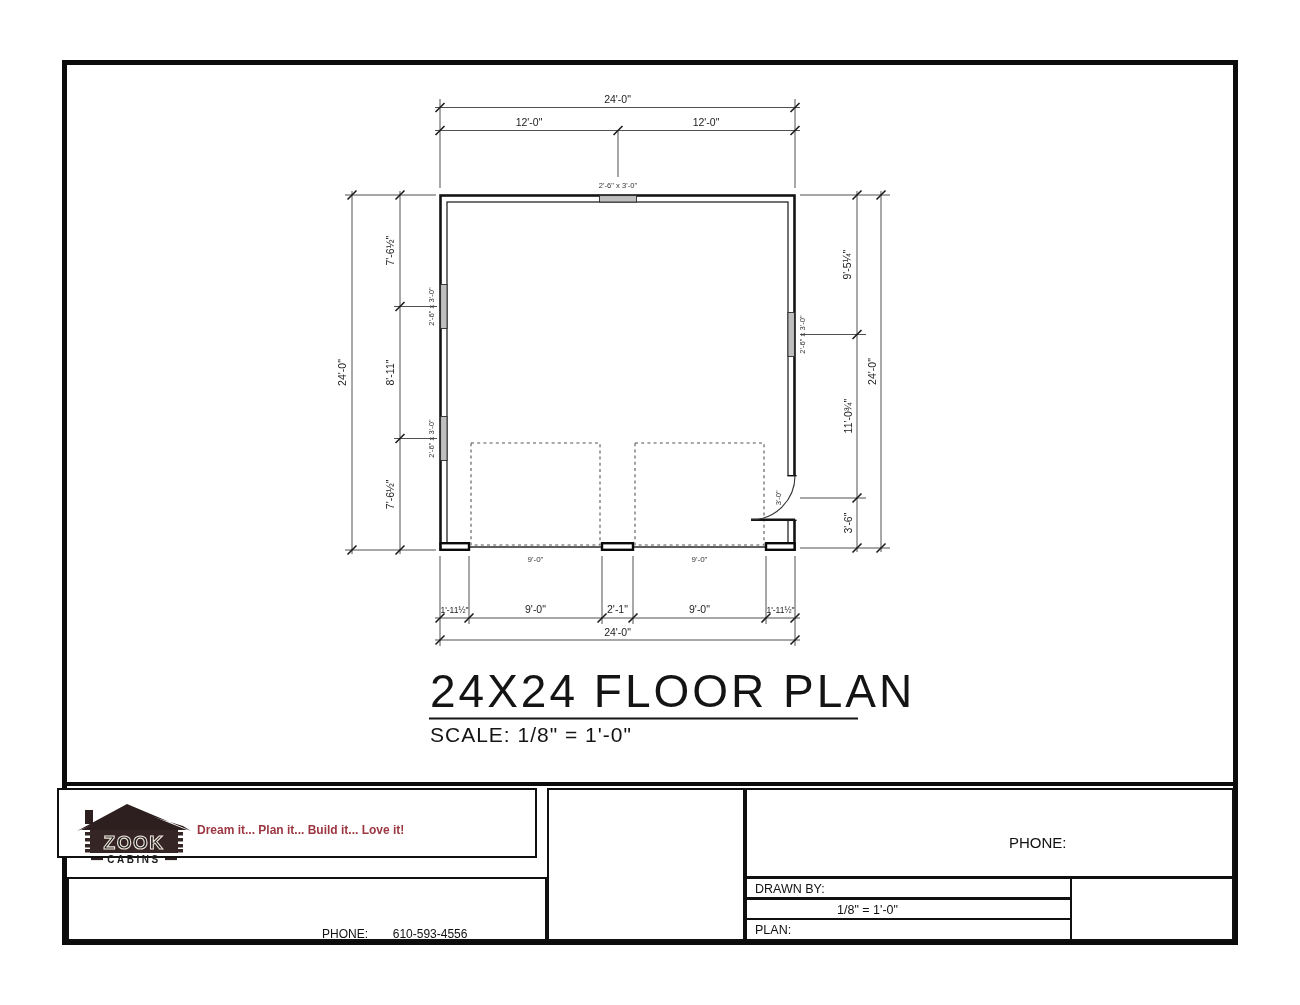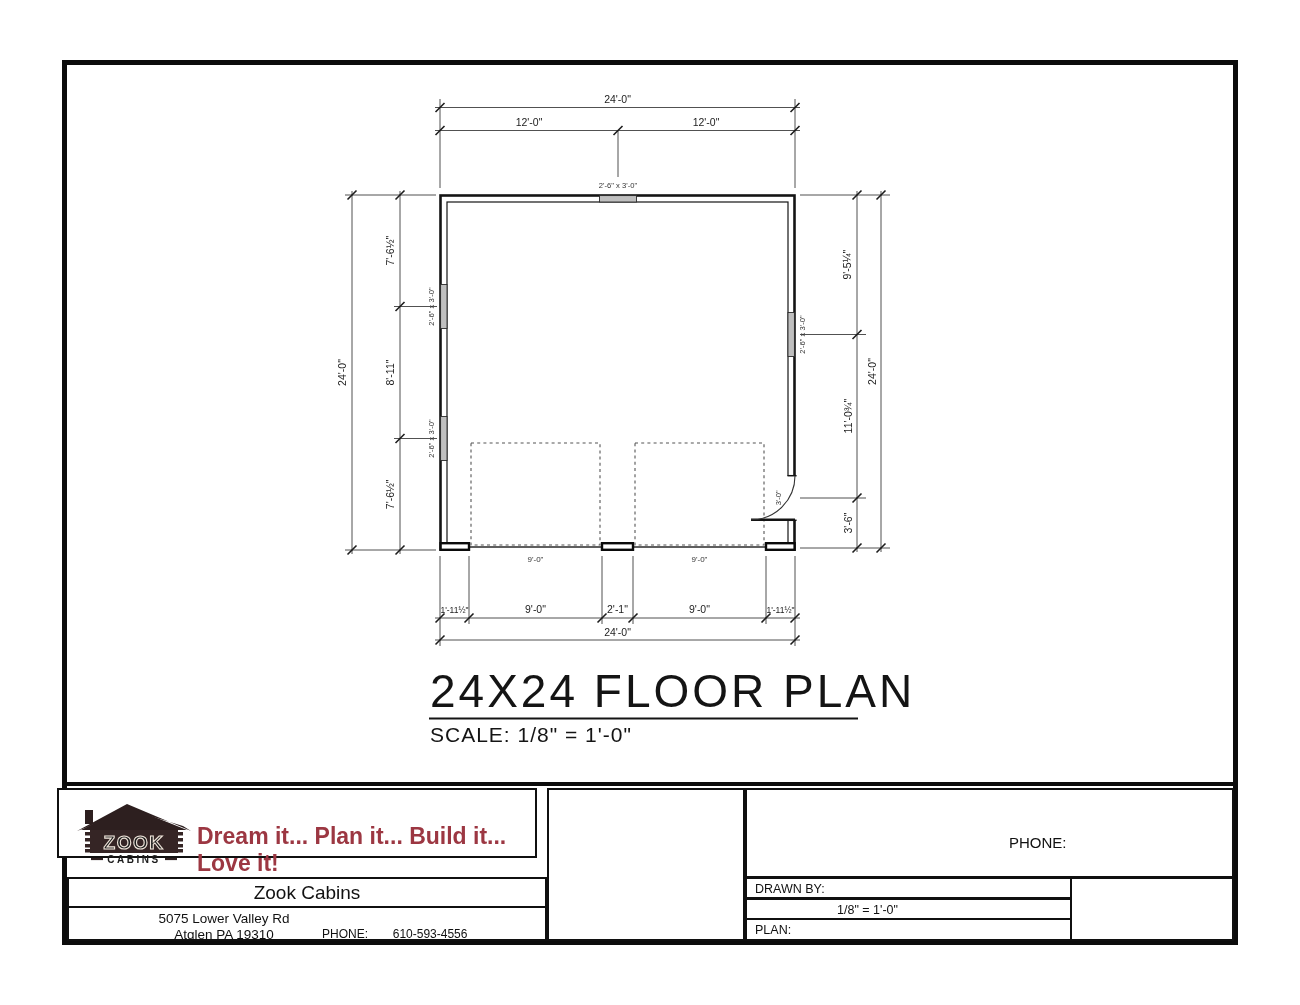--- a/index.html
+++ b/index.html
@@ -8,21 +8,21 @@
   .abs{position:absolute;box-sizing:border-box;}
   svg text{fill:#1c1c1c;}
   .dimtxt{font-size:10.5px;}
   .dimtxt-sm{font-size:8.5px;}
   .lbl{font-size:8px;fill:#333;}
   .lbl-r{font-size:7.6px;fill:#333;}
   .plan-title{font-size:46px;letter-spacing:3px;fill:#141414;}
   .plan-sub{font-size:21px;letter-spacing:1px;fill:#141414;}
   .tb-box{border:2.5px solid #101010;background:#fff;}
   .tb-divider{background:#0c0c0c;}
-  .tagline{color:#9c3742;font-weight:bold;font-size:23px;}
+  .tagline{color:#9c3742;font-weight:bold;font-size:12px;}
   .company-name{font-size:19px;text-align:center;border-bottom:2px solid #101010;padding-top:3px;height:24px;}
   .addr{font-size:13.5px;line-height:16px;text-align:center;}
   .phoneline{font-size:12px;}
   .proj-title{font-size:19px;text-align:center;padding-top:4px;}
   .proj-phone{font-size:15px;position:absolute;left:262px;top:44px;}
   .row-label{font-size:12.5px;padding:3px 18px 0 8px;}
   .scale-val{position:absolute;left:90px;top:3px;font-size:12.5px;}
 </style>
 </head>
 <body>
@@ -186,25 +186,20 @@
     </g>
     <text x="59" y="49" text-anchor="middle" font-size="19" font-weight="bold" letter-spacing="1.5" fill="none" stroke="#efe5da" stroke-width="1.1">ZOOK</text>
     <line x1="16" y1="59" x2="28" y2="59" stroke="#2d1f1f" stroke-width="2.2"></line>
     <line x1="90" y1="59" x2="102" y2="59" stroke="#2d1f1f" stroke-width="2.2"></line>
     <text x="59" y="63" text-anchor="middle" font-size="10" font-weight="bold" letter-spacing="2.5" fill="#2d1f1f">CABINS</text>
   </svg>
   <div class="abs tagline" style="left:138px;top:33px;">Dream it... Plan it... Build it... Love it!</div>
 </div>
 
 <div class="abs tb-box" style="left:67px;top:877px;width:480px;height:64px;">
-  <div class="company-name">Zook Cabins</div>
-  <div class="abs addr" style="left:40px;top:32px;width:230px;">
-    <div>5075 Lower Valley Rd</div>
-    <div>Atglen PA 19310</div>
-  </div>
   <div class="abs phoneline" style="left:253px;top:48px;">
     <span>PHONE:</span>
     <span style="display:inline-block;width:18px;"></span>
     <span>610-593-4556</span>
   </div>
 </div>
 
 <div class="abs tb-box" style="left:547px;top:788px;width:198px;height:153px;"></div>
 
 <div class="abs tb-box" style="left:745px;top:788px;width:489px;height:90px;">

